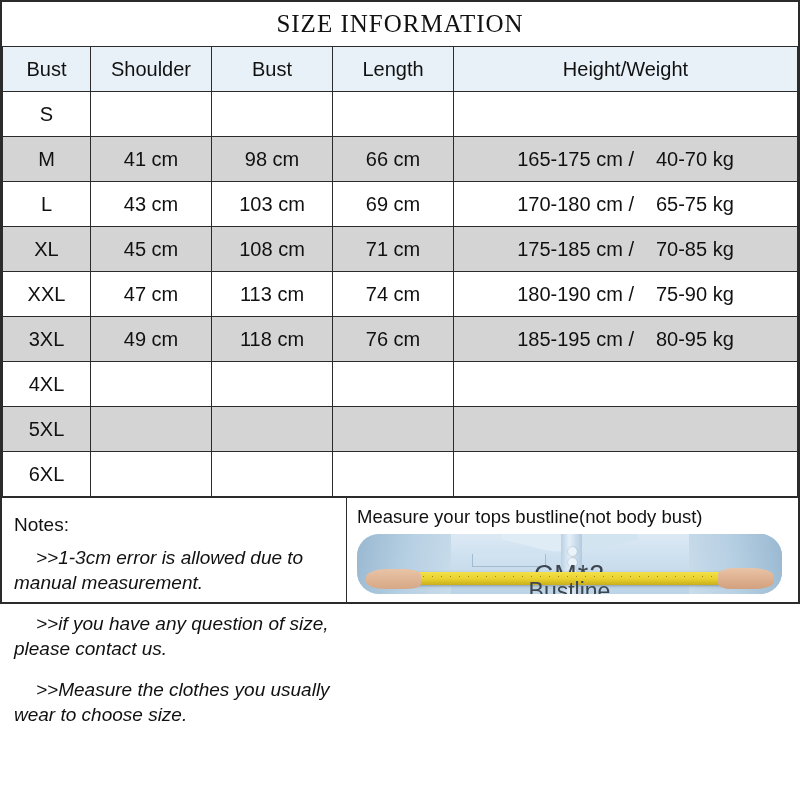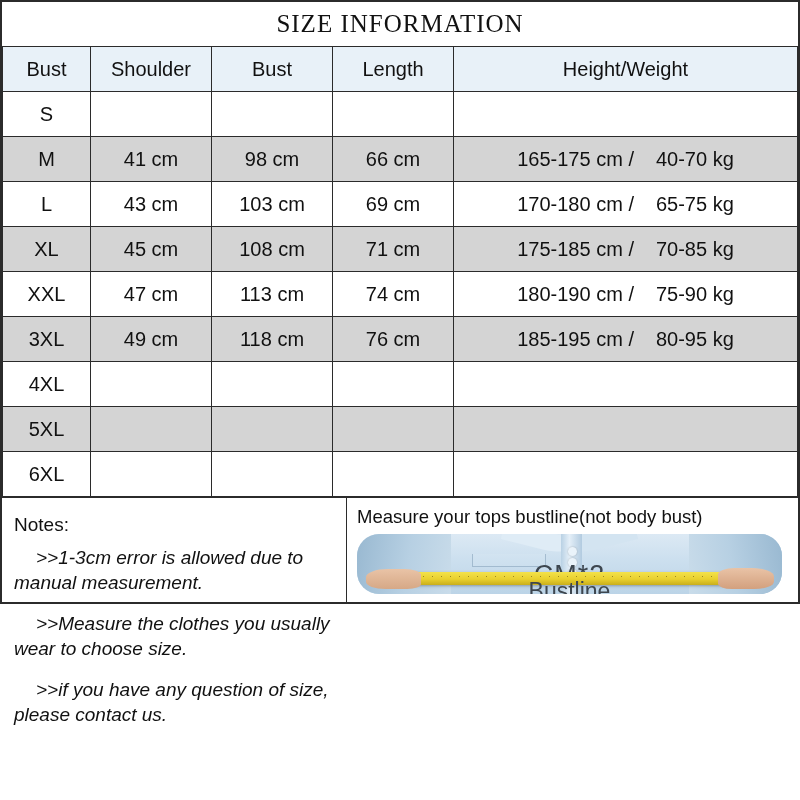--- a/index.html
+++ b/index.html
@@ -387,22 +387,22 @@
         </td>
       </tr>
     </tbody>
   </table>
 
   <div class="bottom">
 
     <div class="notes">
       <div class="note-head">Notes:</div>
       <p><span class="lead"></span><span>&gt;&gt;1-3cm error is allowed due to manual measurement.</span></p>
+      <p><span class="lead"></span><span>&gt;&gt;if you have any question of size, please contact us.</span></p>
       <p><span class="lead"></span><span>&gt;&gt;Measure the clothes you usually wear to choose size.</span></p>
-      <p><span class="lead"></span><span>&gt;&gt;if you have any question of size, please contact us.</span></p>
     </div>
 
     <div class="right-pane">
       <div class="measure-caption">Measure your tops bustline(not body bust)</div>
       <div class="photo">
         <div class="sleeve-l"></div>
         <div class="sleeve-r"></div>
         <div class="torso"></div>
         <div class="collar-l"></div>
         <div class="collar-r"></div>

